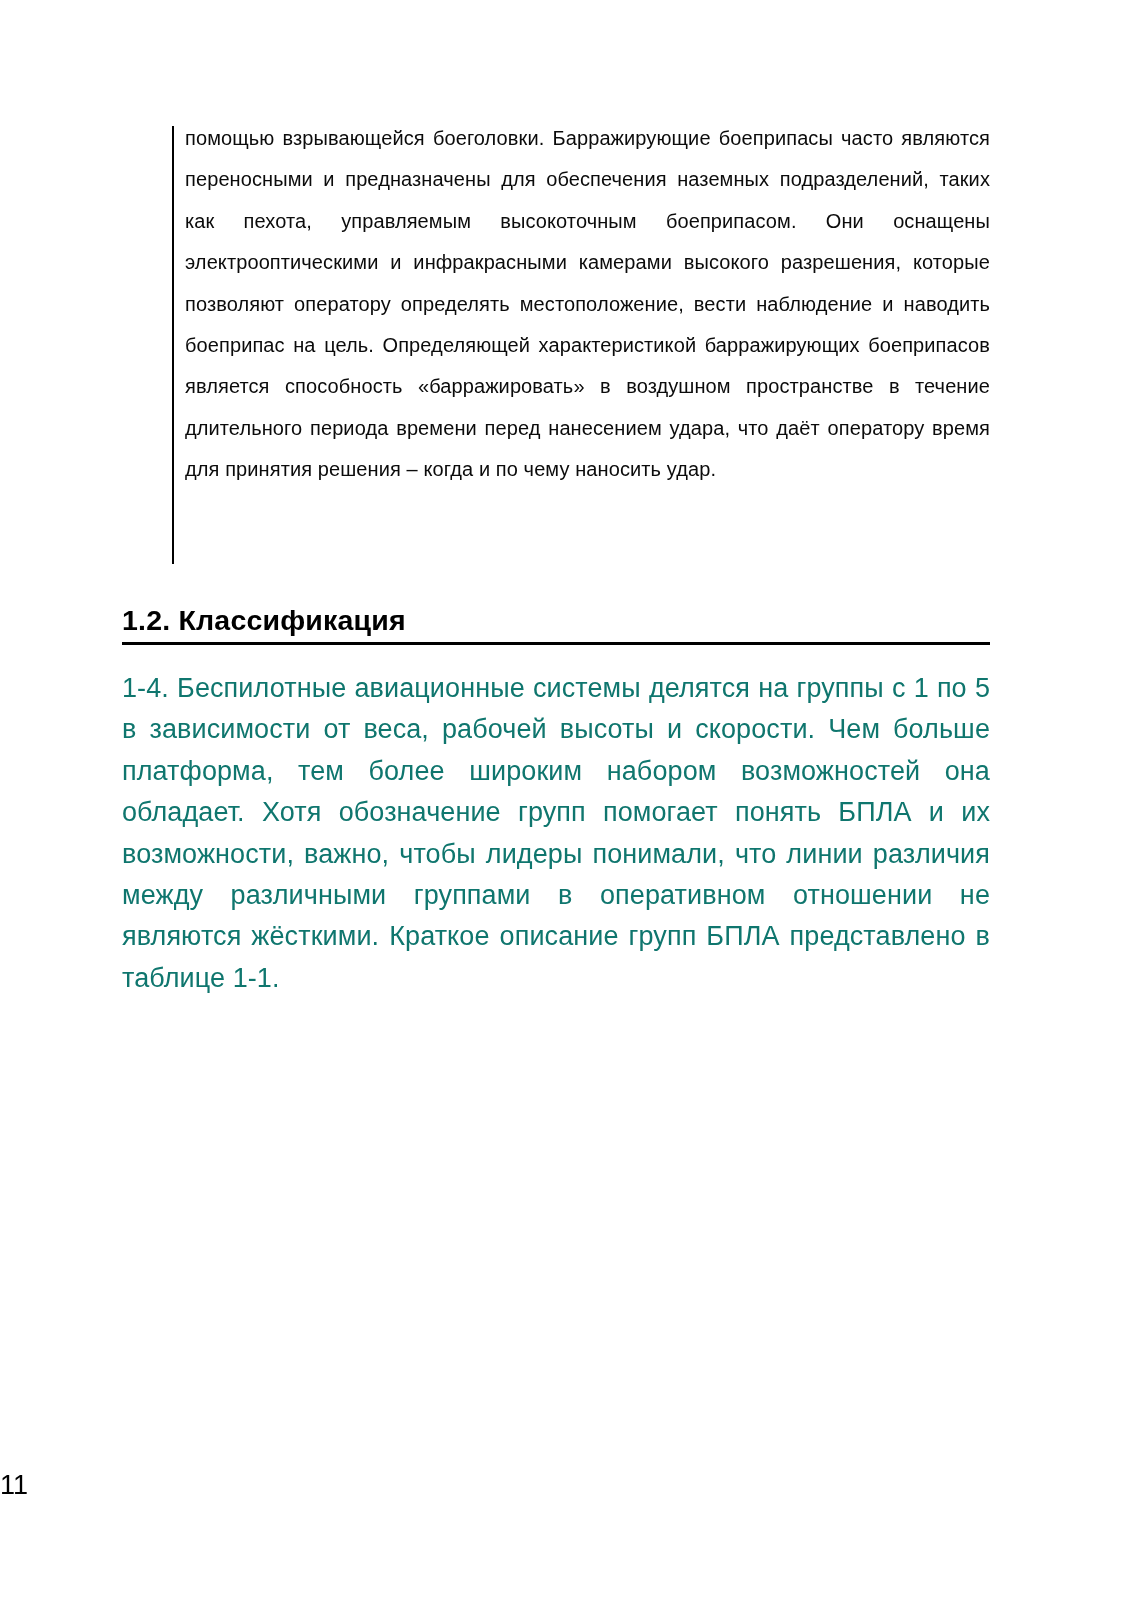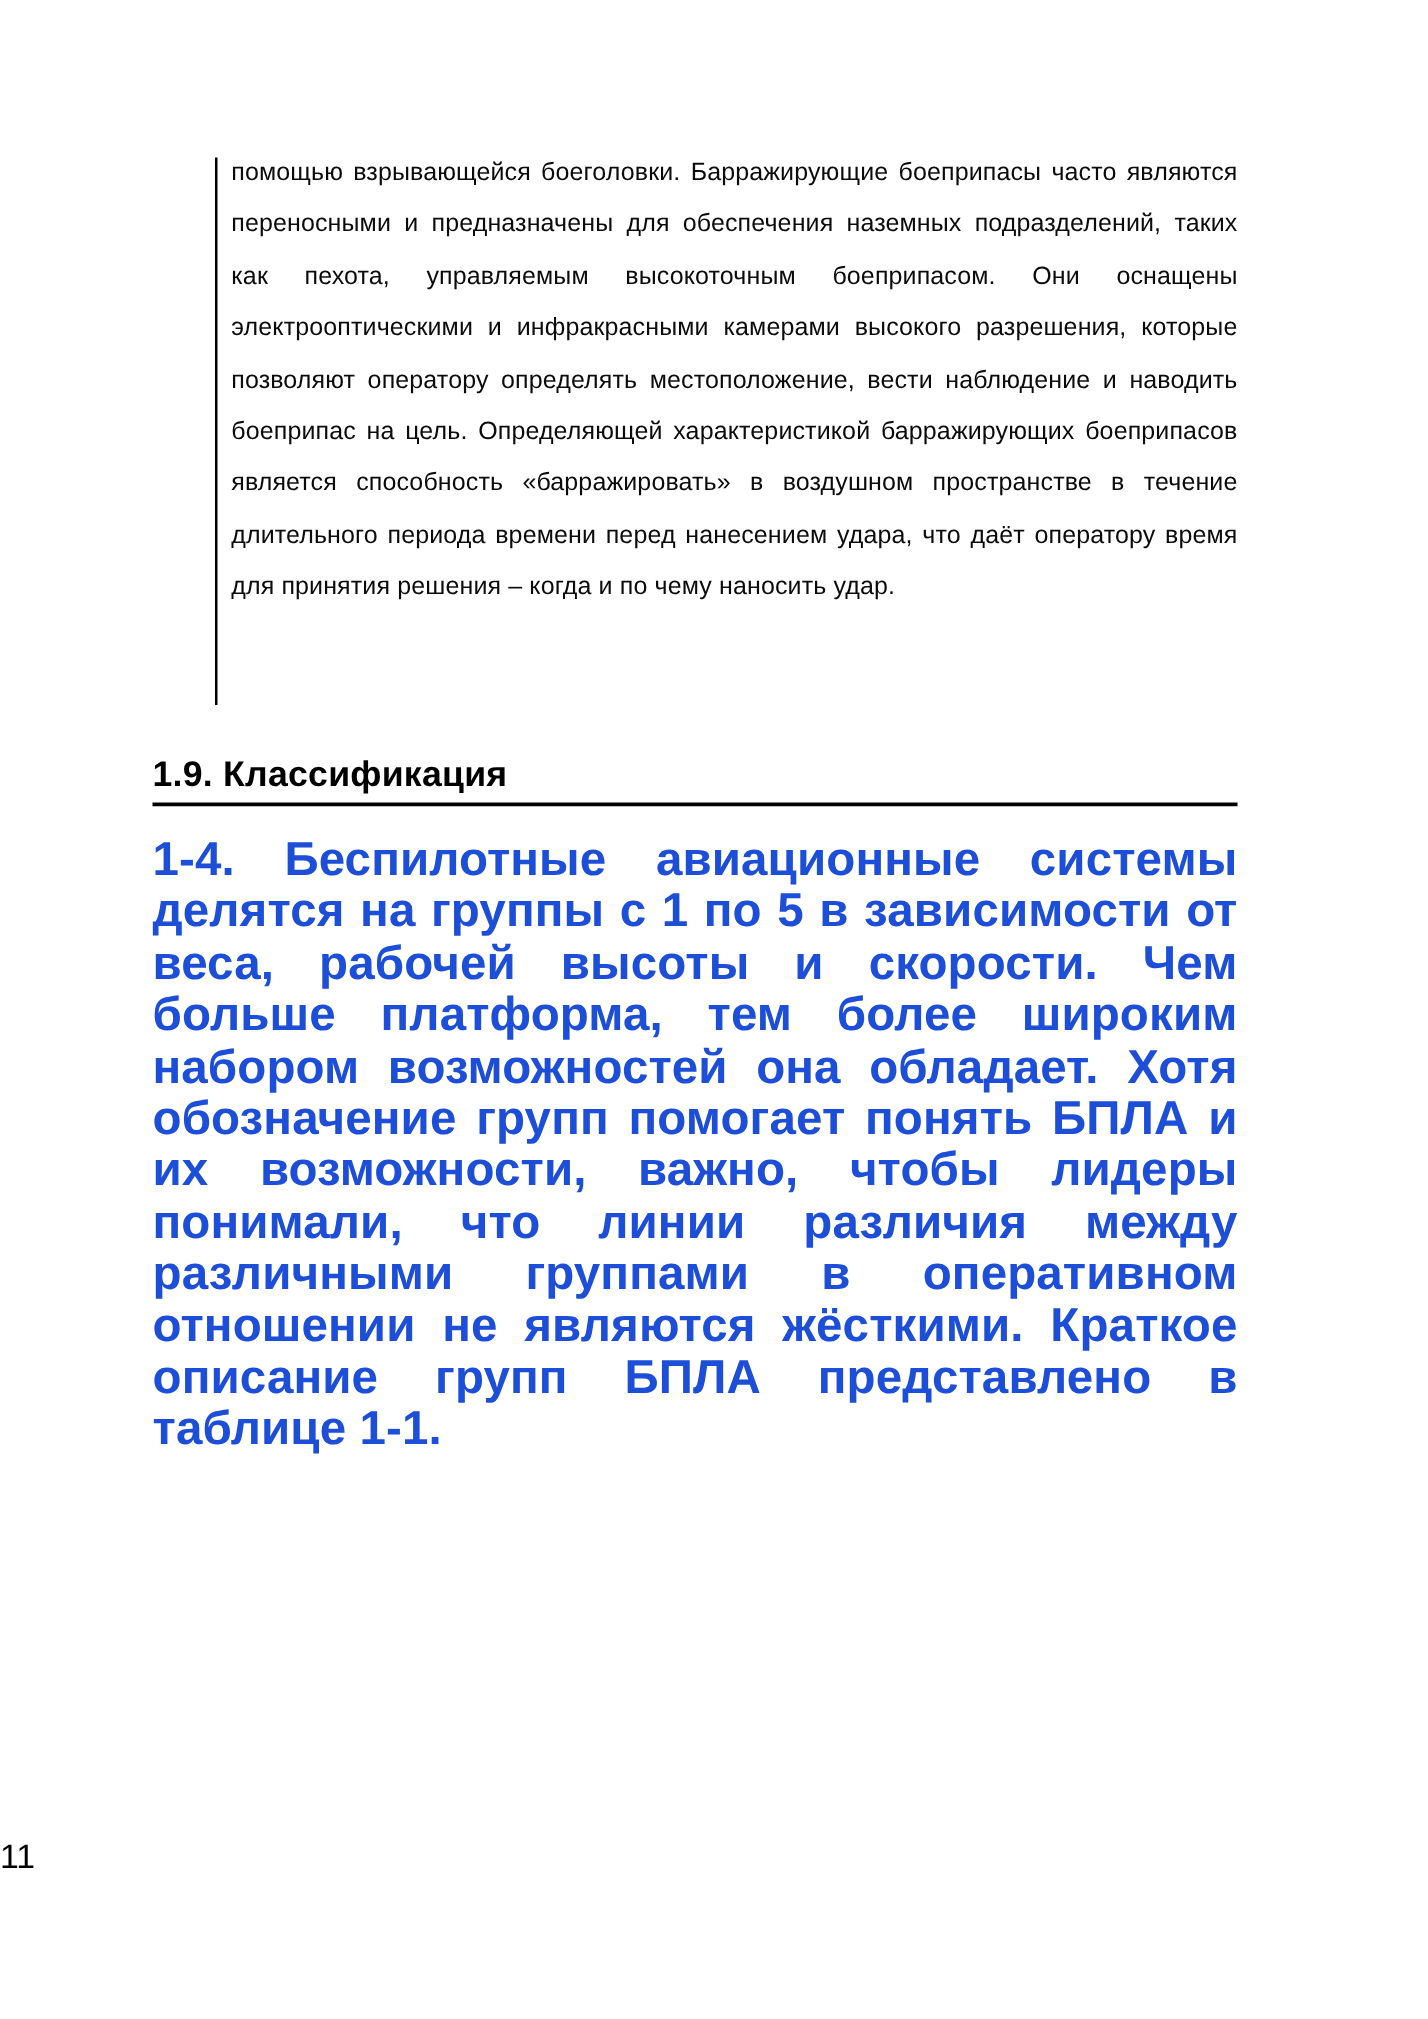--- a/index.html
+++ b/index.html
@@ -74,25 +74,25 @@
   .body-block {
     position: absolute;
     left: 122px;
     top: 668px;
     width: 868px;
   }
   .body-text {
     margin: 0;
     text-align: justify;
     text-justify: inter-word;
-    font-size: 38px;
+    font-size: 27px;
     line-height: 41.4px;
     letter-spacing: 0.1px;
-    font-weight: 700;
-    color: #1d4ed8;
+    font-weight: 400;
+    color: #0f766e;
   }
 
   
   .page-number {
     position: absolute;
     left: 0;
     right: 0;
     top: 1468px;
     font-size: 27px;
     line-height: 34px;
@@ -104,21 +104,21 @@
 <body>
 
 <div class="page">
 
   <div class="cont-block">
     <div class="changebar"></div>
     <p class="cont-text">помощью взрывающейся боеголовки. Барражирующие боеприпасы часто являются переносными и предназначены для обеспечения наземных подразделений, таких как пехота, управляемым высокоточным боеприпасом. Они оснащены электрооптическими и инфракрасными камерами высокого разрешения, которые позволяют оператору определять местоположение, вести наблюдение и наводить боеприпас на цель. Определяющей характеристикой барражирующих боеприпасов является способность «барражировать» в воздушном пространстве в течение длительного периода времени перед нанесением удара, что даёт оператору время для принятия решения – когда и по чему наносить удар.</p>
   </div>
 
   <div class="section-head">
-    <h2 class="section-head-title">1.9. Классификация</h2>
+    <h2 class="section-head-title">1.2. Классификация</h2>
     <div class="section-rule"></div>
   </div>
 
   <div class="body-block">
     <p class="body-text">1-4. Беспилотные авиационные системы делятся на группы с 1 по 5 в зависимости от веса, рабочей высоты и скорости. Чем больше платформа, тем более широким набором возможностей она обладает. Хотя обозначение групп помогает понять БПЛА и их возможности, важно, чтобы лидеры понимали, что линии различия между различными группами в оперативном отношении не являются жёсткими. Краткое описание групп БПЛА представлено в таблице 1-1.</p>
   </div>
 
   <div class="page-number">11</div>
 
 </div>

